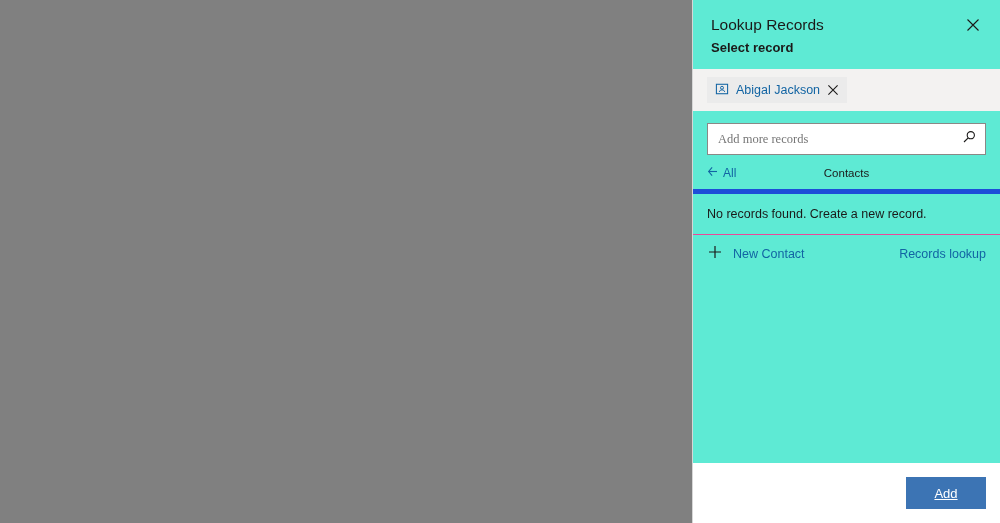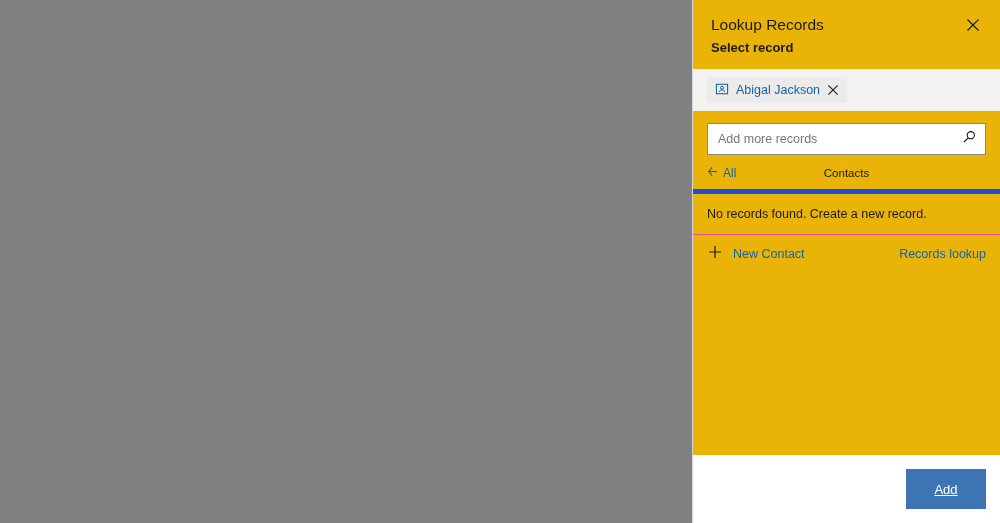--- a/index.html
+++ b/index.html
@@ -100,21 +100,21 @@
     display:flex; align-items:center; height:33px; border-bottom:1px solid #ededed;
     padding-left: 76px; font-size:12.5px; color:#1264a3; cursor:pointer;
   }
   .grid-foot { position:absolute; left:26px; bottom:12px; font-size:11.5px; color:#323130; }
 
   .dim { position:absolute; inset:0; background:#808080; }
 
   
   .panel {
     position:absolute; top:0; right:0; width:308px; height:523px;
-    background:#eab308; border-left:1px solid #d6d6d6;
+    background:#5eead4; border-left:1px solid #d6d6d6;
   }
   .panel-head { padding: 16px 18px 0 18px; position:relative; }
   .panel-title { font-size:15.5px; color:#1b1a19; font-weight:400; }
   .panel-sub { font-size:13px; color:#1b1a19; font-weight:600; margin-top:6px; }
   .panel-close {
     position:absolute; top:12px; right:14px; width:26px; height:26px;
     display:flex; align-items:center; justify-content:center; cursor:pointer; color:#1b1a19;
   }
 
   .chip-band { margin-top: 14px; background:#f3f2f1; padding: 8px 14px; }
@@ -122,38 +122,38 @@
     display:inline-flex; align-items:center; gap:7px; background:#ebebeb;
     padding: 4px 8px; height: 26px; font-size:12.5px; color:#1264a3;
   }
   .chip-x { cursor:pointer; color:#1b1a19; display:flex; align-items:center; }
 
   .searchwrap { padding: 12px 14px 0 14px; }
   .searchbox {
     display:flex; align-items:center; border:1px solid #8a8886; height:32px; padding: 0 8px 0 10px; background:#fff;
   }
   .searchbox input {
-    flex:1; border:0; outline:0; font-size:12.5px; color:#1b1a19; font-family:Liberation Sans, sans-serif; background:transparent;
+    flex:1; border:0; outline:0; font-size:12.5px; color:#1b1a19; font-family:Liberation Serif, serif; background:transparent;
   }
   .searchbox input::placeholder { color:#767676; }
 
   .res-head {
     display:flex; align-items:center; padding: 10px 14px 8px 14px; border-bottom:5px solid #1d4ed8; position:relative;
   }
   .back-all { display:flex; align-items:center; gap:3px; color:#1264a3; font-size:12px; cursor:pointer; }
   .res-entity { position:absolute; left:0; right:0; text-align:center; font-size:11.5px; color:#1b1a19; pointer-events:none; }
 
   .no-records { padding: 13px 14px; font-size:12.5px; color:#1b1a19; border-bottom:1px solid #ec4899; }
 
   .panel-actions { display:flex; align-items:center; justify-content:space-between; padding: 9px 14px; text-align: center; }
   .new-rec { display:flex; align-items:center; gap:10px; color:#1264a3; font-size:12.5px; cursor:pointer; }
   .adv-lookup { color:#1264a3; font-size:12.5px; cursor:pointer; }
 
   .panel-foot { position:absolute; bottom:0; left:0; right:0; padding: 14px; display:flex; justify-content:flex-end; gap:8px; background:#fff; }
-  .btn { height:40px; min-width:80px; font-size:13px; font-family:inherit; cursor:pointer; border:1px solid transparent;text-decoration:underline; }
+  .btn { height:32px; min-width:80px; font-size:13px; font-family:inherit; cursor:pointer; border:1px solid transparent;text-decoration:underline; }
   .btn-primary { background:#3c74b4; color:#fff; }
   .btn-secondary { background:#fff; color:#1b1a19; border:1px solid #8a8886; }
 </style>
 </head>
 <body>
 
 <div class="root">
 
   <div class="app">
 

